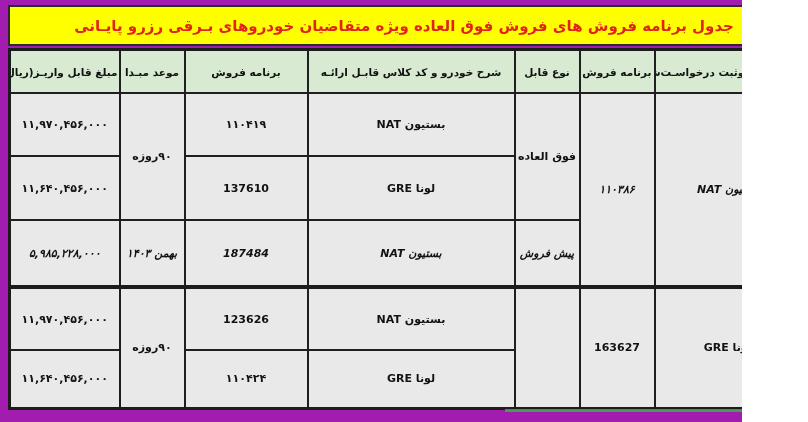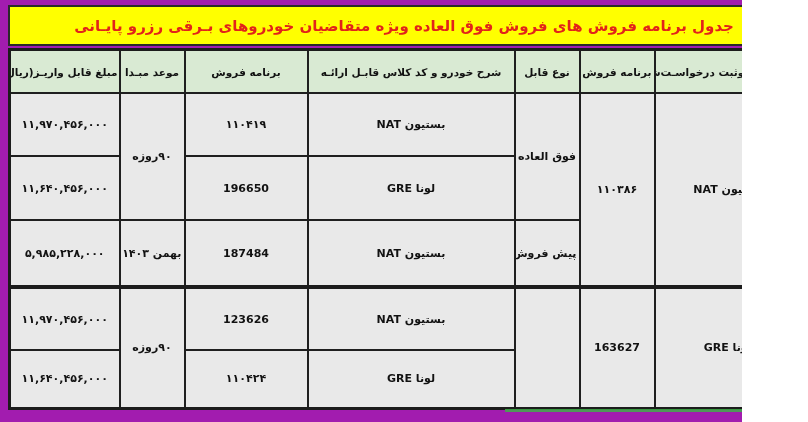--- a/index.html
+++ b/index.html
@@ -61,20 +61,21 @@
     white-space: nowrap;
   }
   .sales-table tbody td {
     background: #E9E9E9;
     font-size: 11px;
     white-space: nowrap;
     margin-top: 39px;
   }
   tr.gsep td, td.bb-thick {
     border-bottom: 4px solid #1c1c1c;
+    font-style: italic;
   }
   .bottom-accent {
     position: absolute;
     left: 505px;
     top: 409px;
     width: 292px;
     height: 3px;
     background: #3FAE49;
     opacity: 0.85;
   }
@@ -114,21 +115,21 @@
         <td rowspan="3" class="bb-thick">بستیون NAT</td>
         <td rowspan="3" class="bb-thick">۱۱۰۳۸۶</td>
         <td rowspan="2">فوق العاده</td>
         <td>بستیون NAT</td>
         <td>۱۱۰۴۱۹</td>
         <td rowspan="2">۹۰روزه</td>
         <td>۱۱,۹۷۰,۴۵۶,۰۰۰</td>
       </tr>
       <tr style="height:64px">
         <td>لونا GRE</td>
-        <td>196650</td>
+        <td>137610</td>
         <td>۱۱,۶۴۰,۴۵۶,۰۰۰</td>
       </tr>
       <tr style="height:67px" class="gsep">
         <td>پیش فروش</td>
         <td>بستیون NAT</td>
         <td>187484</td>
         <td>بهمن ۱۴۰۳</td>
         <td>۵,۹۸۵,۲۲۸,۰۰۰</td>
       </tr>
       <tr style="height:63px">

